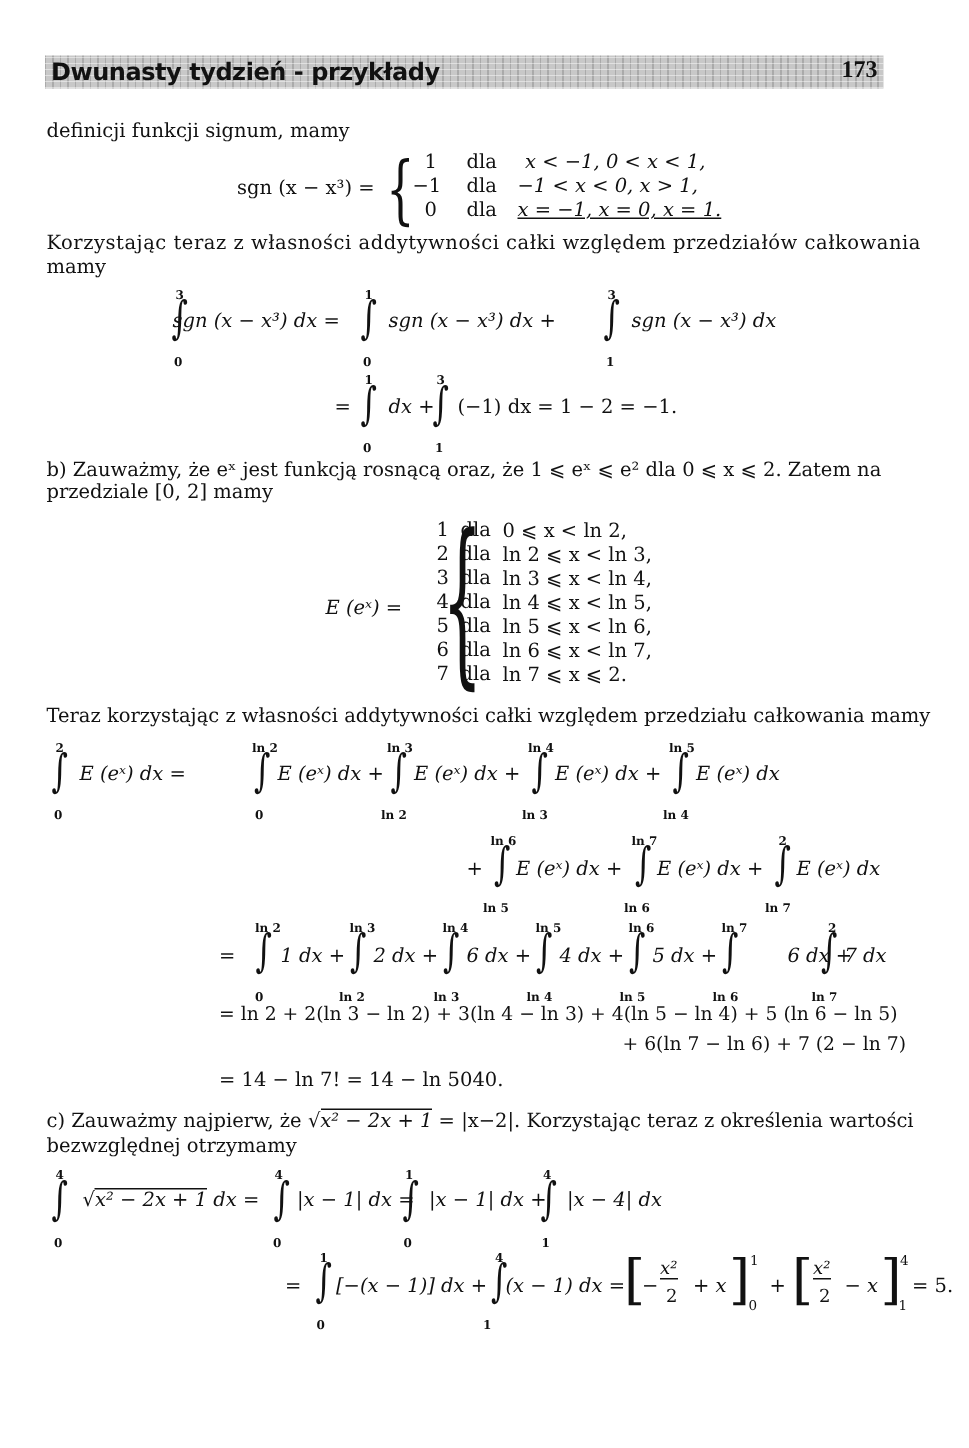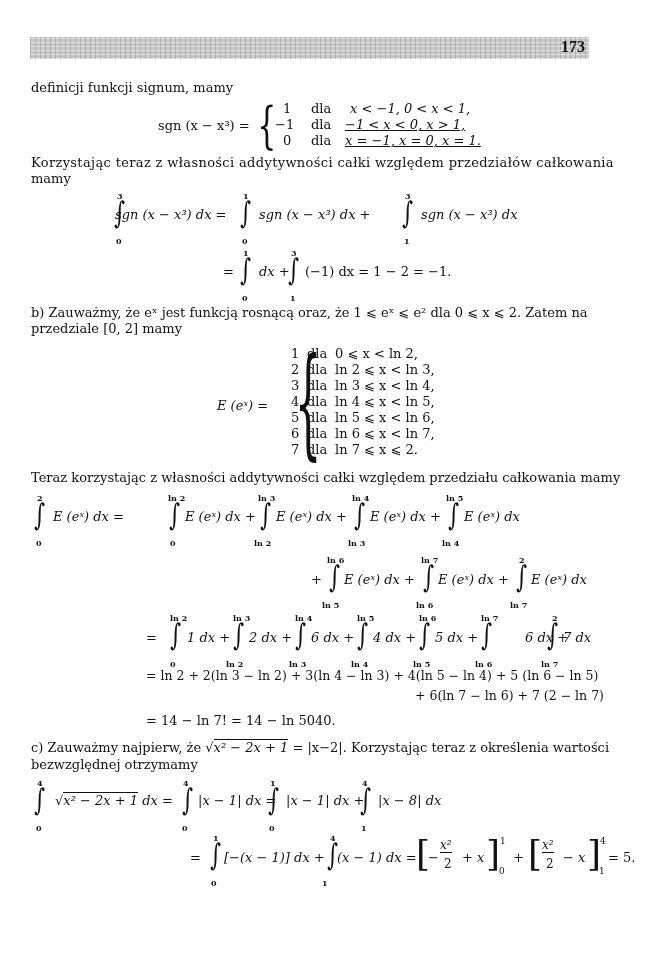--- a/index.html
+++ b/index.html
@@ -19,34 +19,35 @@
   .txt{font-size:13px;}
   .m{font-family:"DejaVu Serif","Liberation Serif",serif;font-size:13px;}
   .int{position:absolute;font-size:30px;line-height:30px;font-family:"DejaVu Serif",serif;transform:scaleX(.7);}
   .lim{position:absolute;font-size:8px;font-weight:bold;}
   .bigbrace{position:absolute;font-family:"DejaVu Serif",serif;}
 </style>
 </head>
 <body>
 
 <div class="header">
+  <span class="title">Dwunasty tydzień - przykłady</span>
   <span class="pnum">173</span>
 </div>
 
 <div class="abs txt" style="left:31px;top:80px;">definicji funkcji signum, mamy</div>
 
 <div class="abs m" style="left:158px;top:118px;">sgn (x − x³) =</div>
 <div class="bigbrace" style="left:251px;top:96px;font-size:50px;line-height:60px;transform:scaleX(.6);">{</div>
 <div>
   <div class="abs m" style="left:283px;top:101px;"><span>1</span></div>
   <div class="abs m" style="left:311px;top:101px;"><span>dla</span></div>
   <div class="abs m" style="left:350px;top:101px;font-style:italic;"><span>x &lt; −1, 0 &lt; x &lt; 1,</span></div>
   <div class="abs m" style="left:275px;top:117px;"><span>−1</span></div>
   <div class="abs m" style="left:311px;top:117px;"><span>dla</span></div>
-  <div class="abs m" style="left:345px;top:117px;font-style:italic;text-decoration:underline;"><span>−1 &lt; x &lt; 0, x &gt; 1,</span></div>
+  <div class="abs m" style="left:345px;top:117px;font-style:italic;"><span>−1 &lt; x &lt; 0, x &gt; 1,</span></div>
   <div class="abs m" style="left:283px;top:133px;"><span>0</span></div>
   <div class="abs m" style="left:311px;top:133px;"><span>dla</span></div>
   <div class="abs m" style="left:345px;top:133px;font-style:italic;text-decoration:underline;"><span>x = −1, x = 0, x = 1.</span></div>
 </div>
 
 <div class="abs txt" style="left:31px;top:155px;letter-spacing:0.35px;">Korzystając teraz z własności addytywności całki względem przedziałów całkowania</div>
 <div class="abs txt" style="left:31px;top:171px;">mamy</div>
 
 <div>
   <span class="lim" style="left:117px;top:191px;">3</span>
@@ -218,21 +219,21 @@
   <span class="abs m" style="left:198px;top:793px;font-style:italic;">|x − 1| dx =</span>
 
   <span class="lim" style="left:270px;top:778px;">1</span>
   <span class="int" style="left:266px;top:785px;">∫</span>
   <span class="lim" style="left:269px;top:823px;">0</span>
   <span class="abs m" style="left:286px;top:793px;font-style:italic;">|x − 1| dx +</span>
 
   <span class="lim" style="left:362px;top:778px;">4</span>
   <span class="int" style="left:358px;top:785px;">∫</span>
   <span class="lim" style="left:361px;top:823px;">1</span>
-  <span class="abs m" style="left:378px;top:793px;font-style:italic;">|x − 8| dx</span>
+  <span class="abs m" style="left:378px;top:793px;font-style:italic;">|x − 4| dx</span>
 </div>
 
 <div>
   <span class="abs m" style="left:190px;top:850px;">=</span>
   <span class="lim" style="left:213px;top:833px;">1</span>
   <span class="int" style="left:208px;top:840px;">∫</span>
   <span class="lim" style="left:211px;top:878px;">0</span>
   <span class="abs m" style="left:224px;top:850px;font-style:italic;">[−(x − 1)] dx +</span>
   <span class="lim" style="left:330px;top:833px;">4</span>
   <span class="int" style="left:325px;top:840px;">∫</span>

